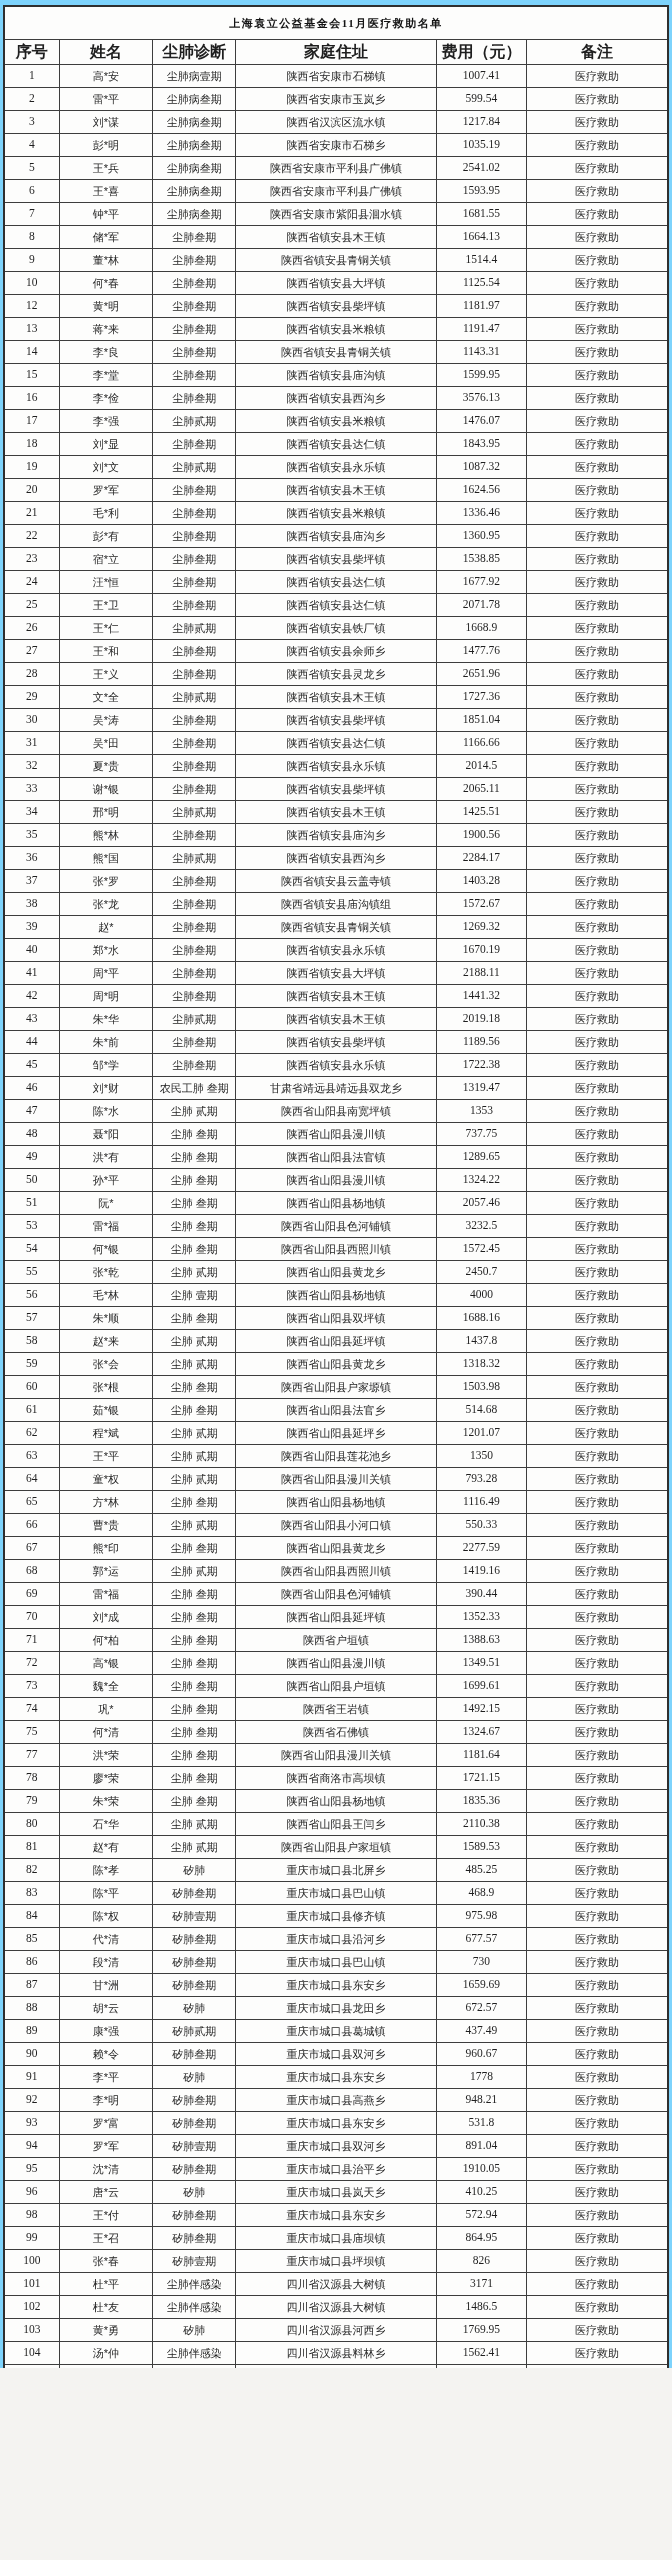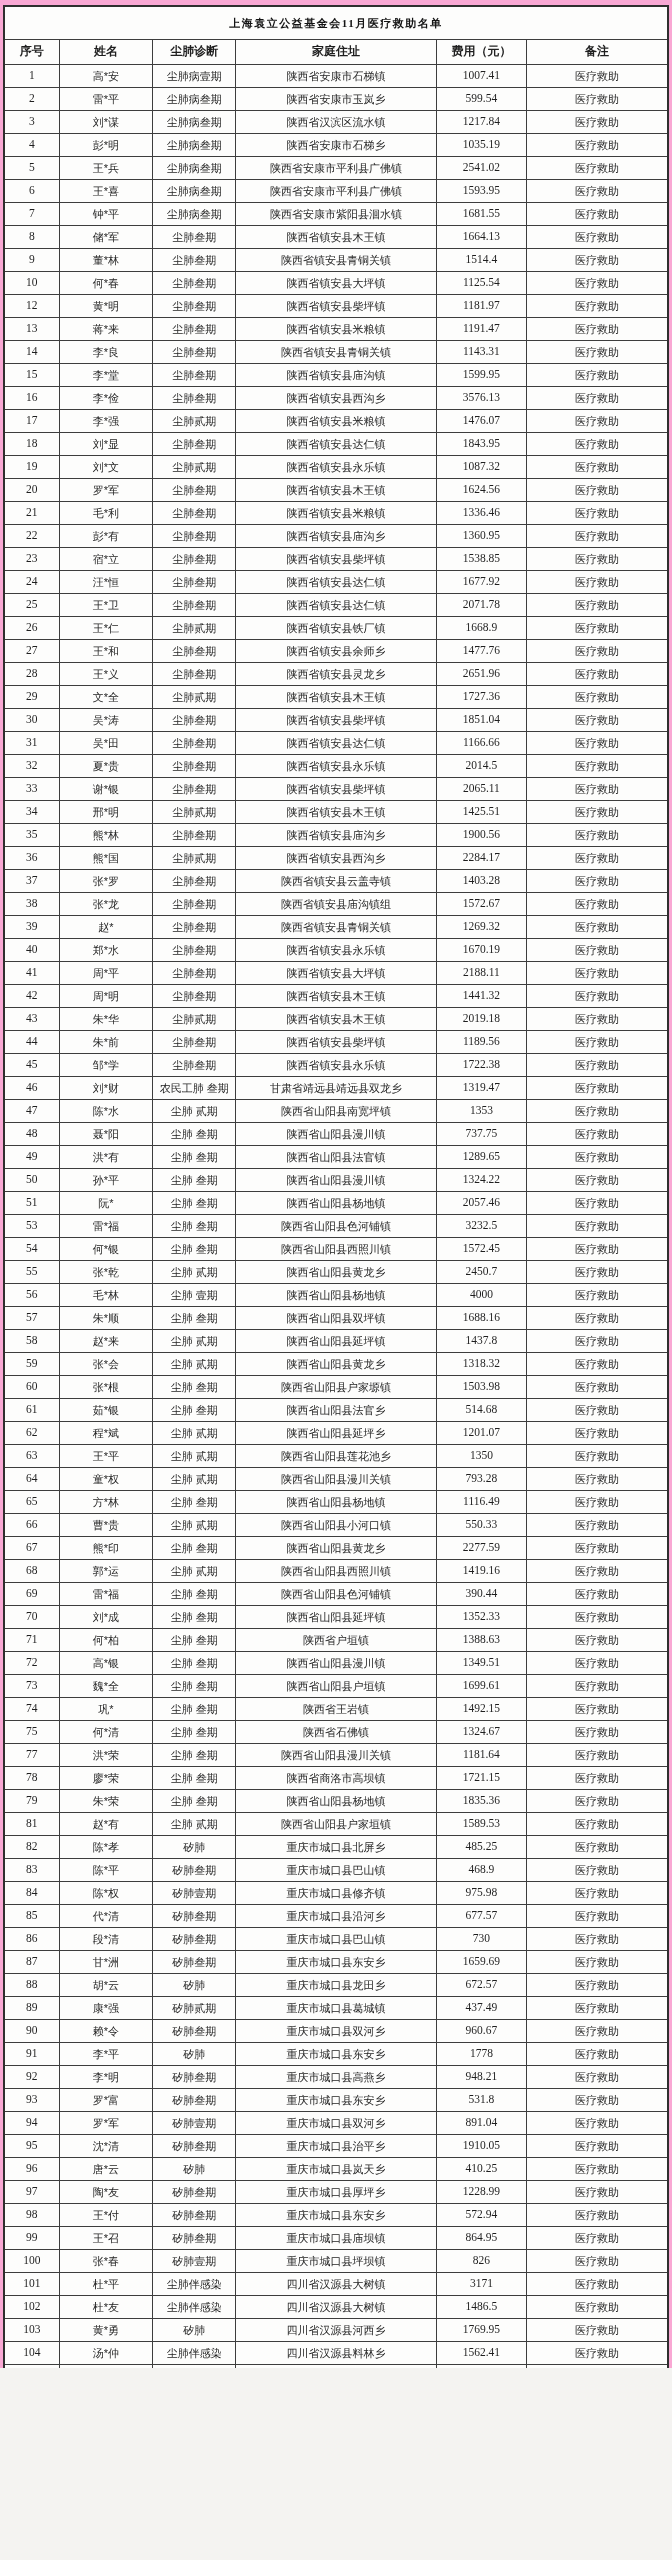--- a/index.html
+++ b/index.html
@@ -6,21 +6,21 @@
     margin: 0;
     padding: 0;
     background: #f4f3f1;
     font-family: "Liberation Sans", sans-serif;
     color: #1f1f1f;
   }
   .page {
     position: relative;
     width: 672px;
     height: 2368px;
-    background: #f9a8d4;
+    background: #7dd3fc;
     margin: 0;
     overflow: hidden;
   }
   .sheet {
     position: absolute;
     top: 5px; left: 3px; right: 3px; bottom: 5px;
   }
   table.roster {
     width: 100%;
     height: 100%;
@@ -42,21 +42,21 @@
   .title-cell {
     height: 32px;
     font-family: "Liberation Serif", serif;
     font-size: 16px;
     font-weight: bold;
     letter-spacing: 1.5px;
     color: #141414;
   }
   thead th.col-header {
     height: 24px;
-    font-size: 12px;
+    font-size: 16px;
     font-weight: bold;
     background: #fdfdfc;
   }
   tbody tr { height: 23px; }
   td.num {
     font-family: "Liberation Serif", serif;
     font-size: 11.5px;
   }
   tr.total-row td { font-weight: bold; }
   tr.total-row td.total-label { font-size: 12px; }
@@ -696,20 +696,28 @@
           </tr>
           <tr>
             <td class="num">79</td>
             <td>朱*荣</td>
             <td>尘肺 叁期</td>
             <td>陕西省山阳县杨地镇</td>
             <td class="num">1835.36</td>
             <td>医疗救助</td>
           </tr>
           <tr>
+            <td class="num">80</td>
+            <td>石*华</td>
+            <td>尘肺 贰期</td>
+            <td>陕西省山阳县王闫乡</td>
+            <td class="num">2110.38</td>
+            <td>医疗救助</td>
+          </tr>
+          <tr>
             <td class="num">81</td>
             <td>赵*有</td>
             <td>尘肺 贰期</td>
             <td>陕西省山阳县户家垣镇</td>
             <td class="num">1589.53</td>
             <td>医疗救助</td>
           </tr>
           <tr>
             <td class="num">82</td>
             <td>陈*孝</td>
@@ -821,28 +829,20 @@
             <td>重庆市城口县治平乡</td>
             <td class="num">1910.05</td>
             <td>医疗救助</td>
           </tr>
           <tr>
             <td class="num">96</td>
             <td>唐*云</td>
             <td>矽肺</td>
             <td>重庆市城口县岚天乡</td>
             <td class="num">410.25</td>
-            <td>医疗救助</td>
-          </tr>
-          <tr>
-            <td class="num">97</td>
-            <td>陶*友</td>
-            <td>矽肺叁期</td>
-            <td>重庆市城口县厚坪乡</td>
-            <td class="num">1228.99</td>
             <td>医疗救助</td>
           </tr>
           <tr>
             <td class="num">98</td>
             <td>王*付</td>
             <td>矽肺叁期</td>
             <td>重庆市城口县东安乡</td>
             <td class="num">572.94</td>
             <td>医疗救助</td>
           </tr>

